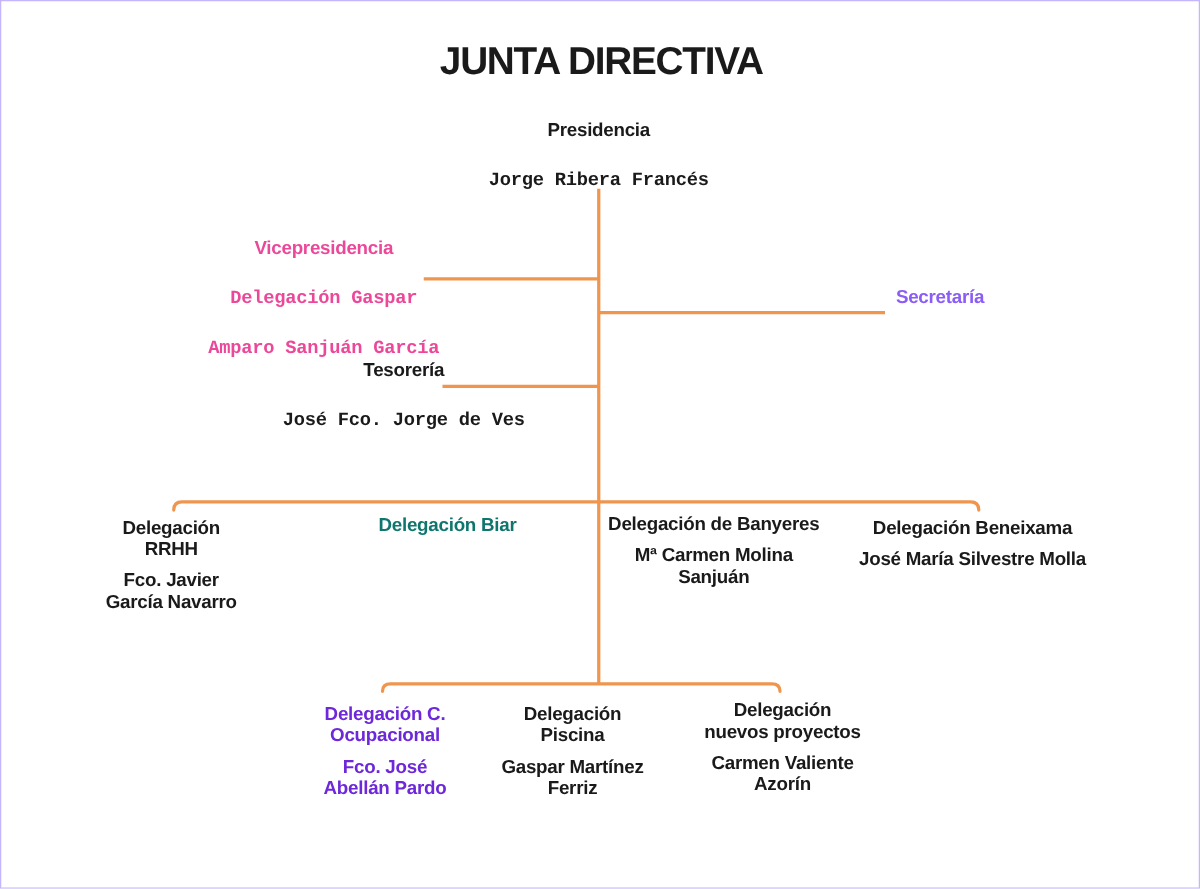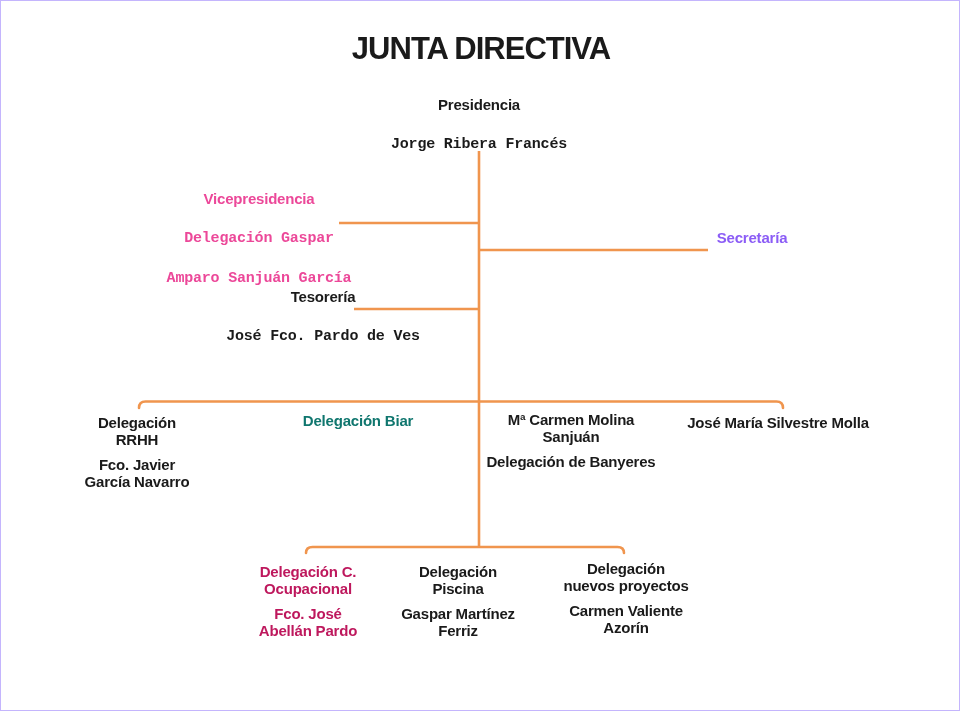--- a/index.html
+++ b/index.html
@@ -104,45 +104,46 @@
     <div class="block">Delegación Gaspar</div>
     <div class="block">Amparo Sanjuán García</div>
   </div>
 
   <div class="node spread" id="node-secretaria" style="color: #8b5cf6;">
     <div class="block">Secretaría</div>
   </div>
 
   <div class="node spread" id="node-tesoreria" style="color: rgb(26, 26, 26);">
     <div class="block">Tesorería</div>
-    <div class="block">José Fco. Pardo de Ves</div>
+    <div class="block">José Fco. Jorge de Ves</div>
   </div>
 
   <div class="node" id="node-rrhh" style="color: rgb(26, 26, 26);">
     <div class="block">Delegación
 RRHH</div>
     <div class="block">Fco. Javier
 García Navarro</div>
   </div>
 
   <div class="node" id="node-biar" style="color: #0f766e;">
     <div class="block">Delegación Biar</div>
   </div>
 
   <div class="node" id="node-banyeres" style="color: rgb(26, 26, 26);">
+    <div class="block">Delegación de Banyeres</div>
     <div class="block">Mª Carmen Molina
 Sanjuán</div>
-    <div class="block">Delegación de Banyeres</div>
   </div>
 
   <div class="node" id="node-beneixama" style="color: rgb(26, 26, 26);">
+    <div class="block">Delegación Beneixama</div>
     <div class="block">José María Silvestre Molla</div>
   </div>
 
-  <div class="node" id="node-ocupacional" style="color: #be185d;">
+  <div class="node" id="node-ocupacional" style="color: #6d28d9;">
     <div class="block">Delegación C.
 Ocupacional</div>
     <div class="block">Fco. José
 Abellán Pardo</div>
   </div>
 
   <div class="node" id="node-piscina" style="color: rgb(26, 26, 26);">
     <div class="block">Delegación
 Piscina</div>
     <div class="block">Gaspar Martínez

